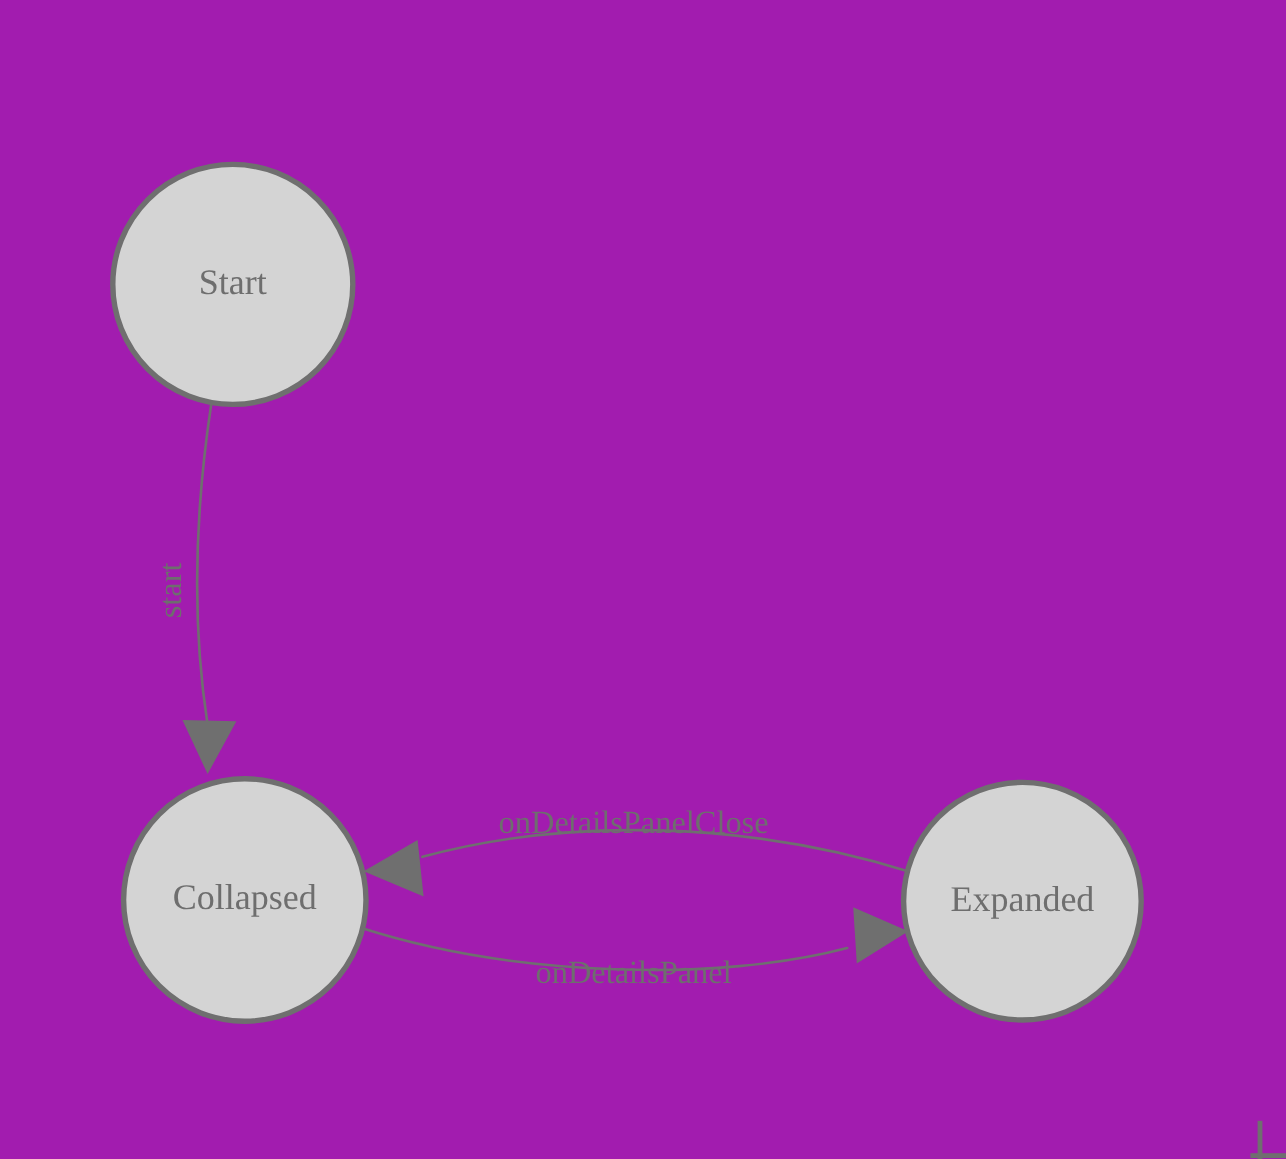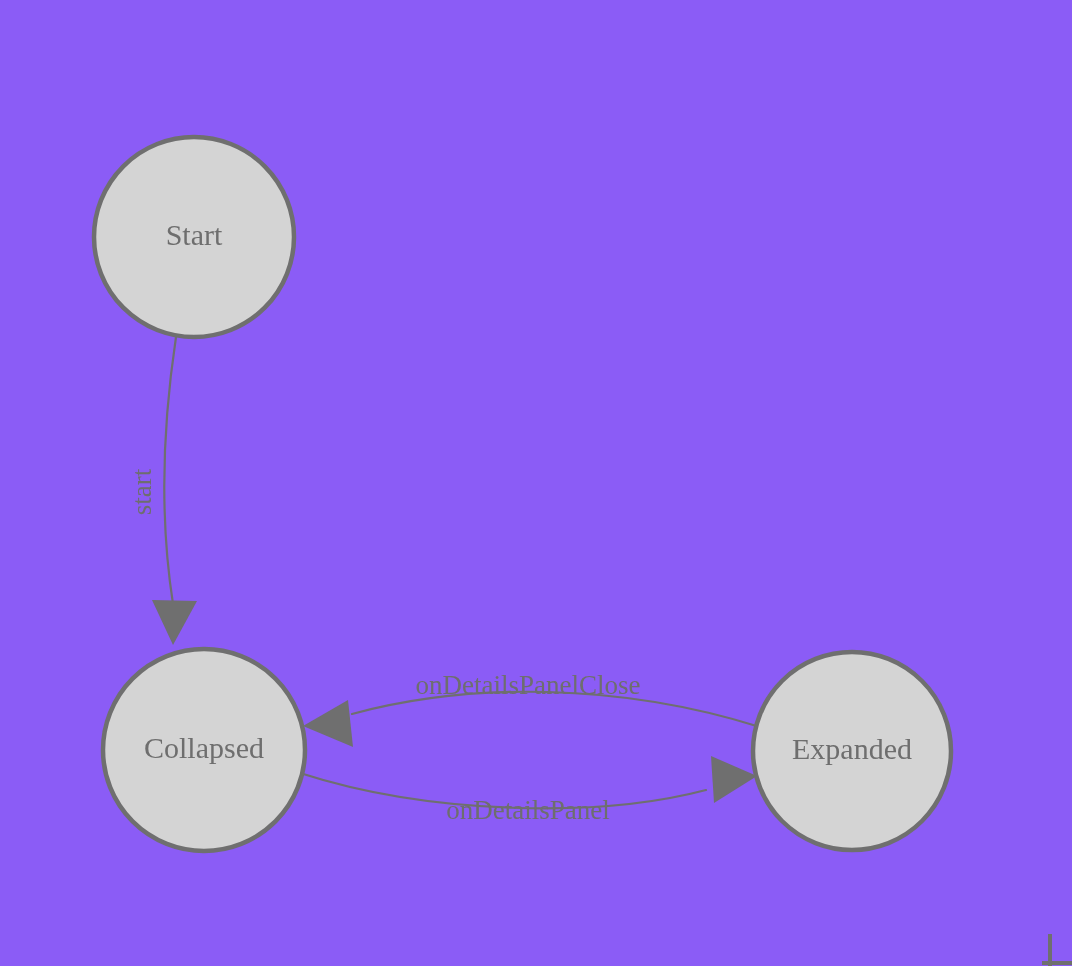--- a/index.html
+++ b/index.html
@@ -56,21 +56,21 @@
     dominant-baseline: middle;
   }
   .corner-mark {
     fill: #6f6f6f;
     stroke: none;
   }
 </style>
 </head>
 <body>
 
-<div id="canvas" style="background: #8b5cf6;">
+<div id="canvas" style="background: #a21caf;">
   <svg id="diagram-svg" viewBox="0 0 1072 966" xmlns="http://www.w3.org/2000/svg">
 
     <g>
 
       <g>
         <path class="edge-path" d="M 176 337 C 162 430 160 520 173 604" stroke="#6f6f6f"></path>
         <polygon class="arrow-head" points="173,645 152,600 197,601" fill="#6f6f6f"></polygon>
       </g>
 
       <g>

